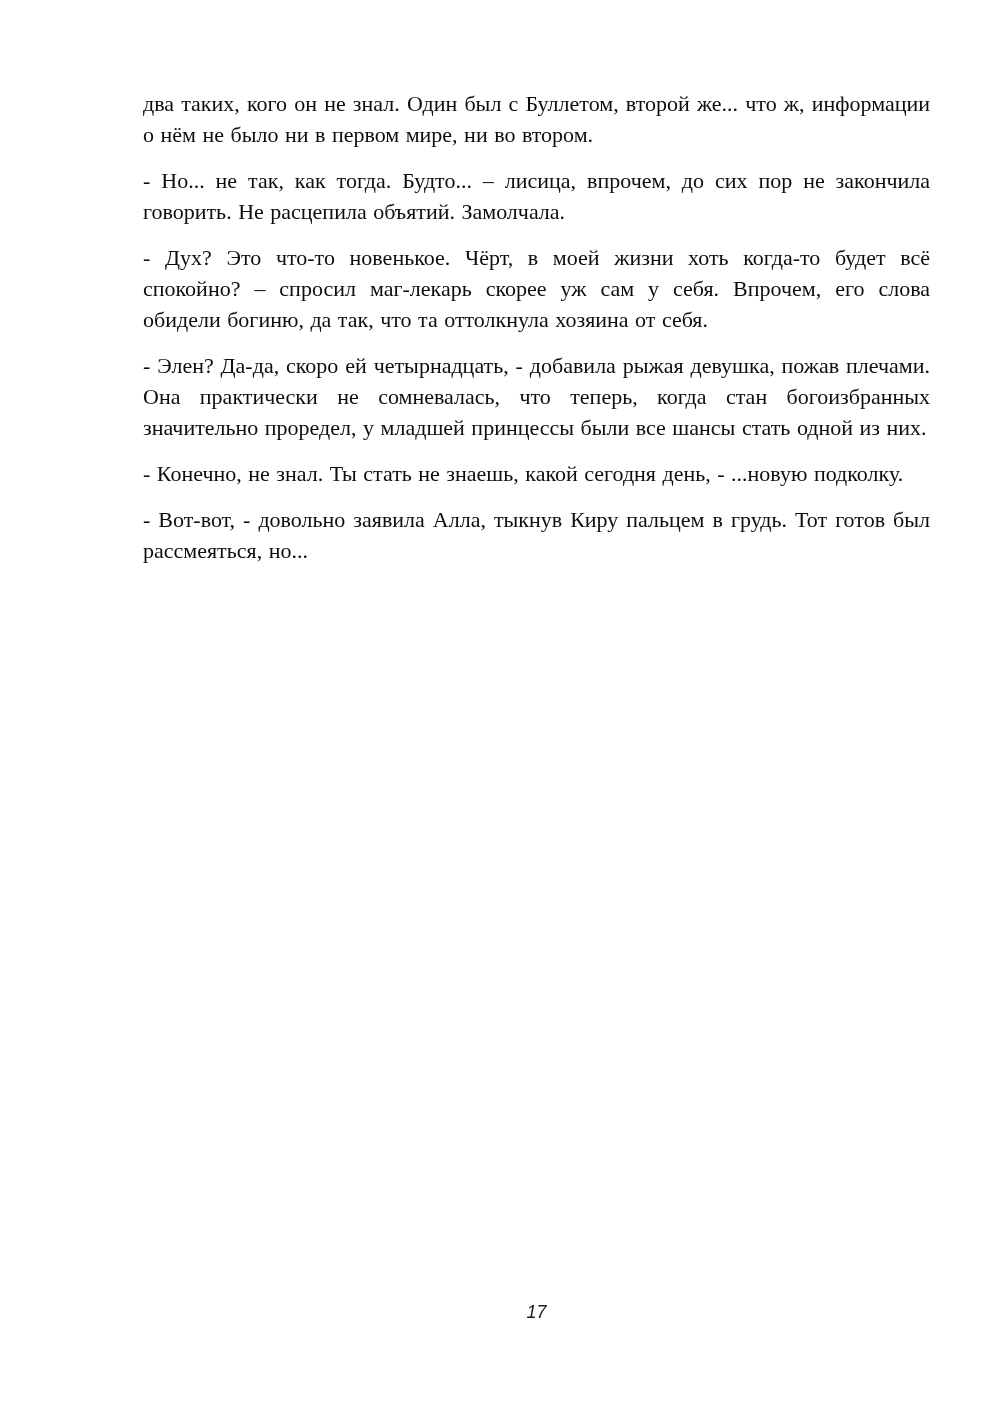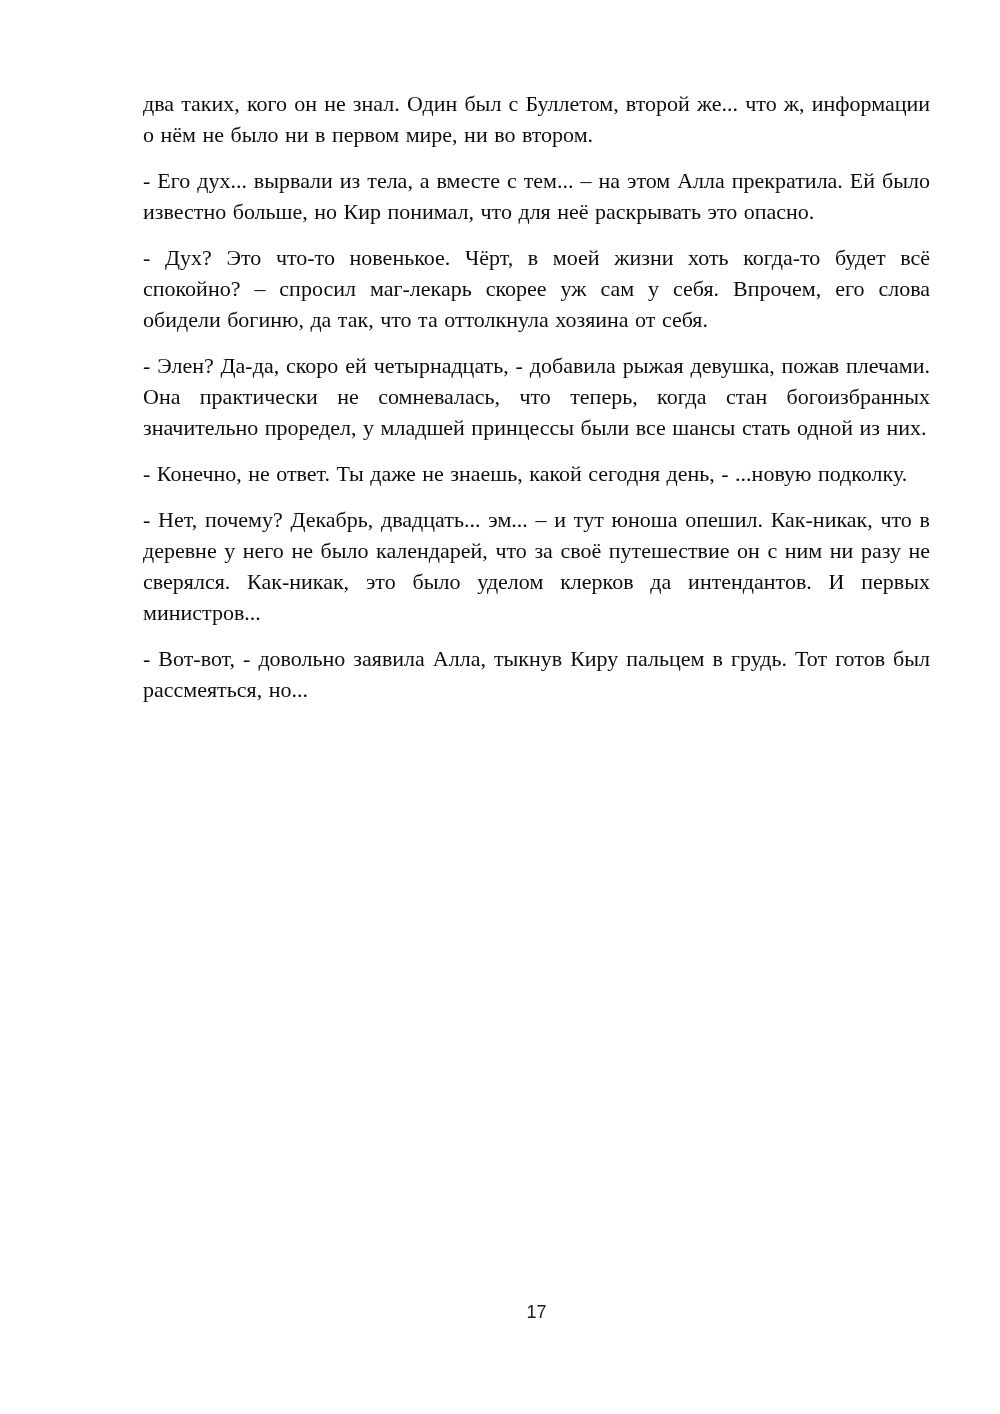--- a/index.html
+++ b/index.html
@@ -33,29 +33,29 @@
   }
   .page-number {
     position: absolute;
     left: 143px;
     width: 787px;
     top: 1302px;
     text-align: center;
     font-family: "Liberation Sans", sans-serif;
     font-size: 18px;
     color: #1a1a1a;
+    font-style: italic;
   }
 </style>
 </head>
 <body>
 
 <div class="page">
   <div class="text-block">
     <p>два таких, кого он не знал. Один был с Буллетом, второй же... что ж, информации о нём не было ни в первом мире, ни во втором.</p>
-    <p>- Его дух... вырвали из тела, а вместе с тем... – на этом Алла прекратила. Ей было известно больше, но Кир понимал, что для неё раскрывать это опасно.</p>
+    <p>- Но... не так, как тогда. Будто... – лисица, впрочем, до сих пор не закончила говорить. Не расцепила объятий. Замолчала.</p>
     <p>- Дух? Это что-то новенькое. Чёрт, в моей жизни хоть когда-то будет всё спокойно? – спросил маг-лекарь скорее уж сам у себя. Впрочем, его слова обидели богиню, да так, что та оттолкнула хозяина от себя.</p>
     <p>- Элен? Да-да, скоро ей четырнадцать, - добавила рыжая девушка, пожав плечами. Она практически не сомневалась, что теперь, когда стан богоизбранных значительно проредел, у младшей принцессы были все шансы стать одной из них.</p>
-    <p>- Конечно, не ответ. Ты даже не знаешь, какой сегодня день, - ...новую подколку.</p>
-    <p>- Нет, почему? Декабрь, двадцать... эм... – и тут юноша опешил. Как-никак, что в деревне у него не было календарей, что за своё путешествие он с ним ни разу не сверялся. Как-никак, это было уделом клерков да интендантов. И первых министров...</p>
+    <p>- Конечно, не знал. Ты стать не знаешь, какой сегодня день, - ...новую подколку.</p>
     <p>- Вот-вот, - довольно заявила Алла, тыкнув Киру пальцем в грудь. Тот готов был рассмеяться, но...</p>
   </div>
   <div class="page-number">17</div>
 </div>
 
 </body></html>

